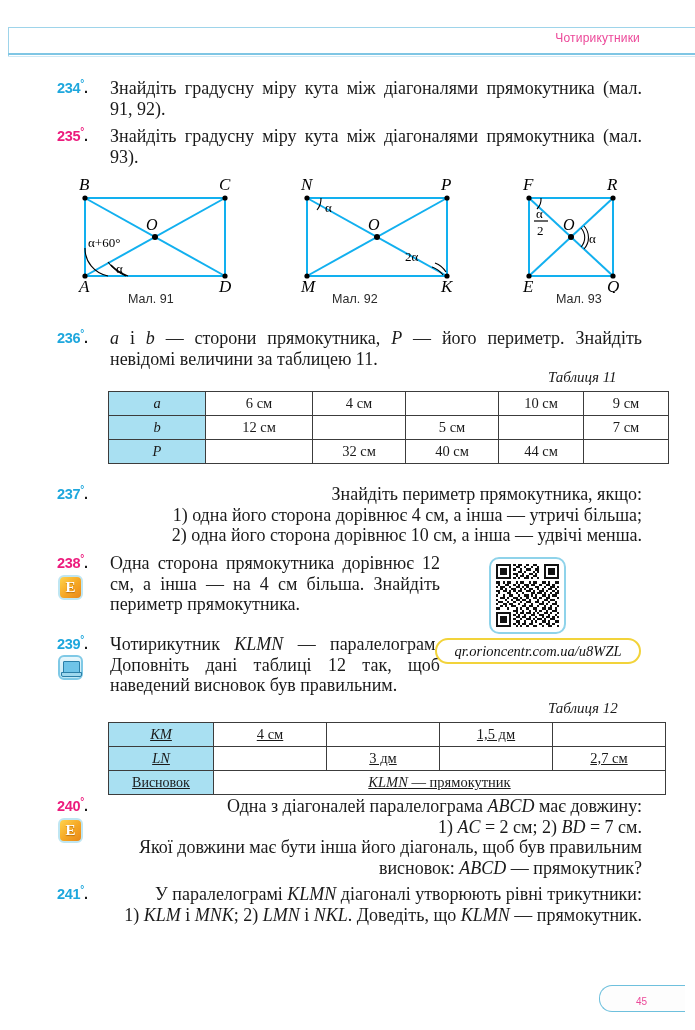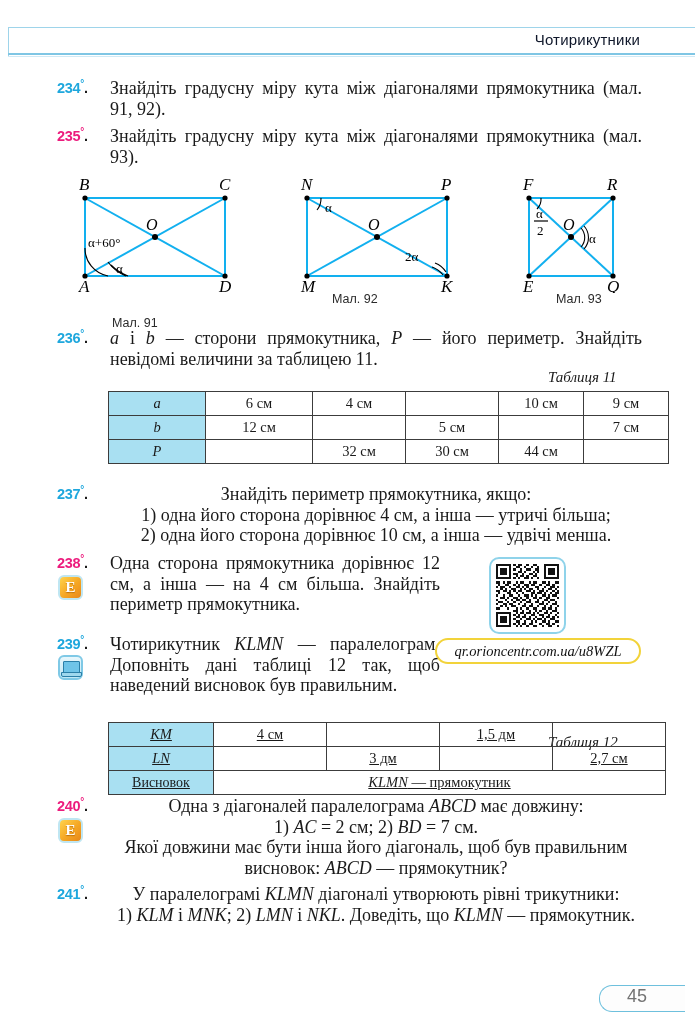--- a/index.html
+++ b/index.html
@@ -22,22 +22,22 @@
     top: 0;
     left: 0;
     width: 695px;
     height: 58px;
   }
   .header-title {
     position: absolute;
     right: 55px;
     top: 31px;
     font-family: "Liberation Sans", sans-serif;
-    font-size: 15px;
-    color: #0f172a;
+    font-size: 12px;
+    color: #ec4899;
     letter-spacing: 0.2px;
   }
   .header-rule-outer {
     position: absolute;
     left: 8px;
     right: 0;
     top: 27px;
     height: 1px;
     background: #9ed4ea;
   }
@@ -91,21 +91,21 @@
   }
   .num-blue { color: #1ea7dd; }
   .num-pink { color: #ec1c7d; }
 
   .ex-body {
     margin-left: 53px;
     font-size: 18px;
     line-height: 20.5px;
     text-align: justify;
   }
-  .ex-body.nojust { text-align: center; }
+  .ex-body.nojust { text-align: right; }
   .ital { font-style: italic; }
 
   
   .figures {
     position: absolute;
     left: 0;
     top: 168px;
     width: 695px;
     height: 140px;
   }
@@ -232,22 +232,22 @@
     border-right: none;
     border-radius: 13px 0 0 13px;
     background: #fdfdfd;
     box-sizing: border-box;
   }
   .pagenum {
     position: absolute;
     right: 48px;
     bottom: 23px;
     font-family: "Liberation Sans", sans-serif;
-    font-size: 18px;
-    color: #737373;
+    font-size: 10px;
+    color: #ec4899;
   }
 </style>
 </head>
 <body>
 
 <div class="page-header">
   <div class="header-rule-outer"></div>
   <div class="header-left-cap"></div>
   <div class="header-title">Чотирикутники</div>
   <div class="header-rule-inner"></div>
@@ -279,21 +279,21 @@
     <path d="M 50 94 A 42 42 0 0 0 68 108" fill="none" stroke="#000" stroke-width="1.1"></path>
     <path d="M 53 97 A 45 45 0 0 0 70 108" fill="none" stroke="#000" stroke-width="1.1"></path>
     <text x="21" y="22" font-family="Liberation Serif, serif" font-size="17" font-style="italic" fill="#000">B</text>
     <text x="161" y="22" font-family="Liberation Serif, serif" font-size="17" font-style="italic" fill="#000">C</text>
     <text x="21" y="124" font-family="Liberation Serif, serif" font-size="17" font-style="italic" fill="#000">A</text>
     <text x="161" y="124" font-family="Liberation Serif, serif" font-size="17" font-style="italic" fill="#000">D</text>
     <text x="88" y="62" font-family="Liberation Serif, serif" font-size="16" font-style="italic" fill="#000">O</text>
     <text x="30" y="79" font-family="Liberation Serif, serif" font-size="13" fill="#000">α+60°</text>
     <text x="58" y="105" font-family="Liberation Serif, serif" font-size="13" fill="#000">α</text>
   </svg>
-  <div class="fig-caption" style="left:112px;top:124px;margin-top:24px;">Мал. 91</div>
+  <div class="fig-caption" style="left:128px;top:124px;">Мал. 91</div>
 
   <svg width="200" height="125" viewBox="0 0 200 125" style="position:absolute;left:285px;top:0;">
     <rect x="22" y="30" width="140" height="78" fill="none" stroke="#12b0ef" stroke-width="2"></rect>
     <line x1="22" y1="30" x2="162" y2="108" stroke="#12b0ef" stroke-width="2"></line>
     <line x1="162" y1="30" x2="22" y2="108" stroke="#12b0ef" stroke-width="2"></line>
     <circle cx="22" cy="30" r="2.6" fill="#000"></circle>
     <circle cx="162" cy="30" r="2.6" fill="#000"></circle>
     <circle cx="22" cy="108" r="2.6" fill="#000"></circle>
     <circle cx="162" cy="108" r="2.6" fill="#000"></circle>
     <circle cx="92" cy="69" r="3" fill="#000"></circle>
@@ -356,21 +356,21 @@
     <td>12 см</td>
     <td></td>
     <td>5 см</td>
     <td></td>
     <td>7 см</td>
   </tr>
   <tr>
     <td class="hdr">P</td>
     <td></td>
     <td>32 см</td>
-    <td>30 см</td>
+    <td>40 см</td>
     <td>44 см</td>
     <td></td>
   </tr>
 </tbody>
   </table>
 
 <div class="exercise" style="top:484px;">
   <div class="ex-num num-blue"><span>237</span><span class="deg">°</span><span class="dot">.</span></div>
   <div class="ex-body nojust">
     <div>Знайдіть периметр прямокутника, якщо:</div>
@@ -621,21 +621,21 @@
         <rect x="14" y="28" width="1" height="1"></rect>
         <rect x="17" y="28" width="2" height="1"></rect>
         <rect x="21" y="28" width="1" height="1"></rect>
         <rect x="24" y="28" width="2" height="1"></rect>
         <rect x="28" y="28" width="1" height="1"></rect>
     </g>
   </svg>
 </div>
 <div class="qr-pill"><span>qr.orioncentr.com.ua/u8WZL</span></div>
 
-<div class="tbl-label" style="left:548px;top:734px;text-align:center;">Таблиця 12</div>
+<div class="tbl-label" style="left:548px;top:700px;text-align:center;">Таблиця 12</div>
 <table class="dtable" style="left:108px;top:722px;text-decoration:underline;">
   <tbody>
       <tr>
     <td class="hdr" style="width:100px;">KM</td>
     <td style="width:108px;">4 см</td>
     <td style="width:108px;"></td>
     <td style="width:108px;">1,5 дм</td>
     <td style="width:108px;"></td>
   </tr>
   <tr>

